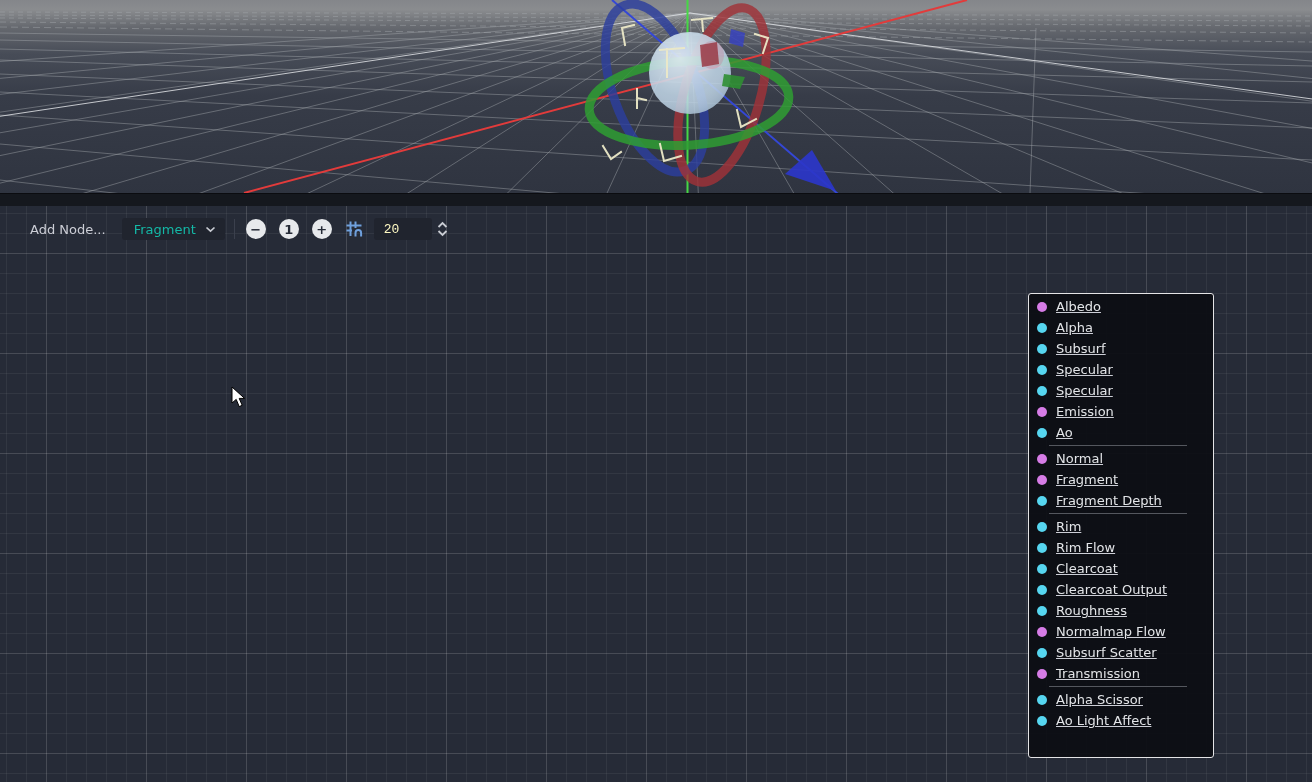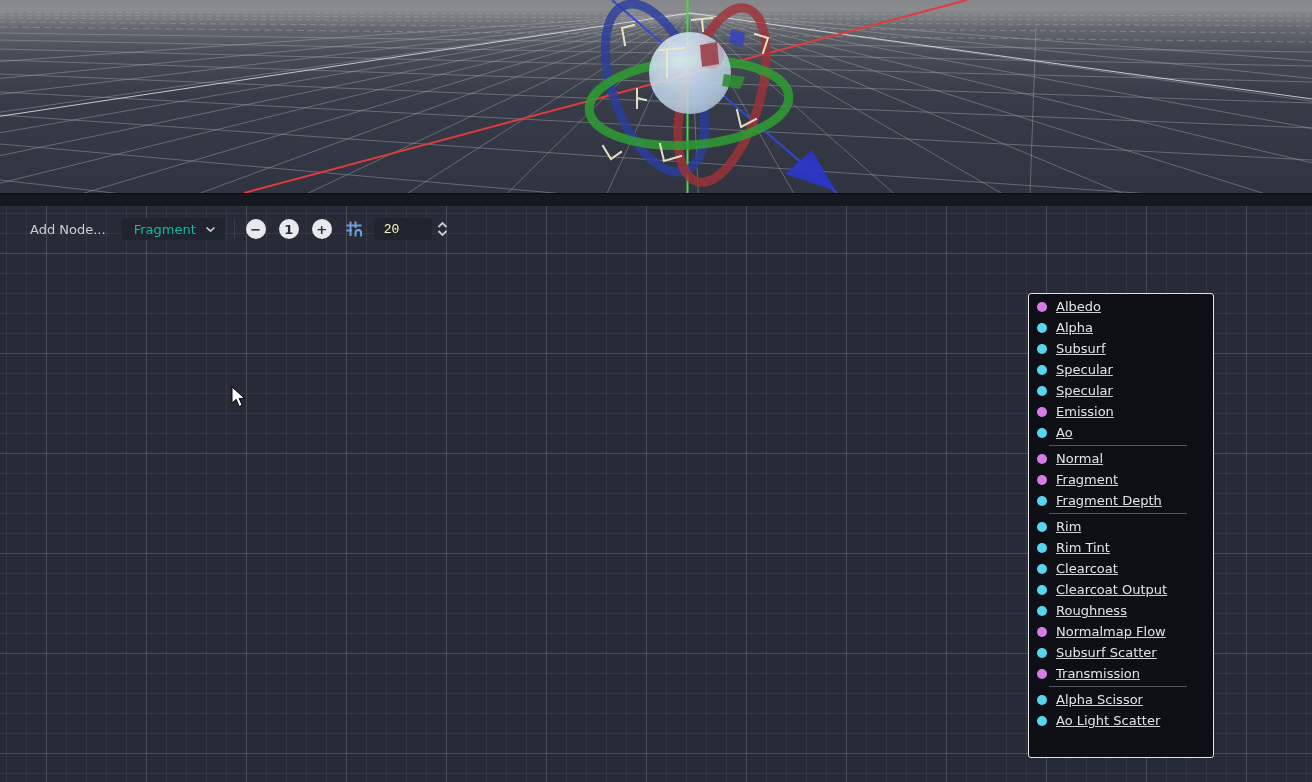--- a/index.html
+++ b/index.html
@@ -252,21 +252,21 @@
             <span class="port-dot" style="background: rgb(86, 214, 240);"></span>
             <span class="port-label">Fragment Depth</span>
           </div>
           <div class="port-sep"></div>
           <div class="port-row">
             <span class="port-dot" style="background: rgb(86, 214, 240);"></span>
             <span class="port-label">Rim</span>
           </div>
           <div class="port-row">
             <span class="port-dot" style="background: rgb(86, 214, 240);"></span>
-            <span class="port-label">Rim Tint</span>
+            <span class="port-label">Rim Flow</span>
           </div>
           <div class="port-row">
             <span class="port-dot" style="background: rgb(86, 214, 240);"></span>
             <span class="port-label">Clearcoat</span>
           </div>
           <div class="port-row">
             <span class="port-dot" style="background: rgb(86, 214, 240);"></span>
             <span class="port-label">Clearcoat Output</span>
           </div>
           <div class="port-row">
@@ -285,21 +285,21 @@
             <span class="port-dot" style="background: rgb(214, 124, 230);"></span>
             <span class="port-label">Transmission</span>
           </div>
           <div class="port-sep"></div>
           <div class="port-row">
             <span class="port-dot" style="background: rgb(86, 214, 240);"></span>
             <span class="port-label">Alpha Scissor</span>
           </div>
           <div class="port-row">
             <span class="port-dot" style="background: rgb(86, 214, 240);"></span>
-            <span class="port-label">Ao Light Scatter</span>
+            <span class="port-label">Ao Light Affect</span>
           </div>
         </div>
     </div>
   </div>
 
   <svg class="cursor" width="18" height="24" viewBox="0 0 18 24">
     <polygon points="1,1 1,17 5.2,13.4 8.2,20.6 11.2,19.3 8.2,12.4 13.6,12.4" fill="#ffffff" stroke="#000000" stroke-width="1"></polygon>
   </svg>
 
 </div>

